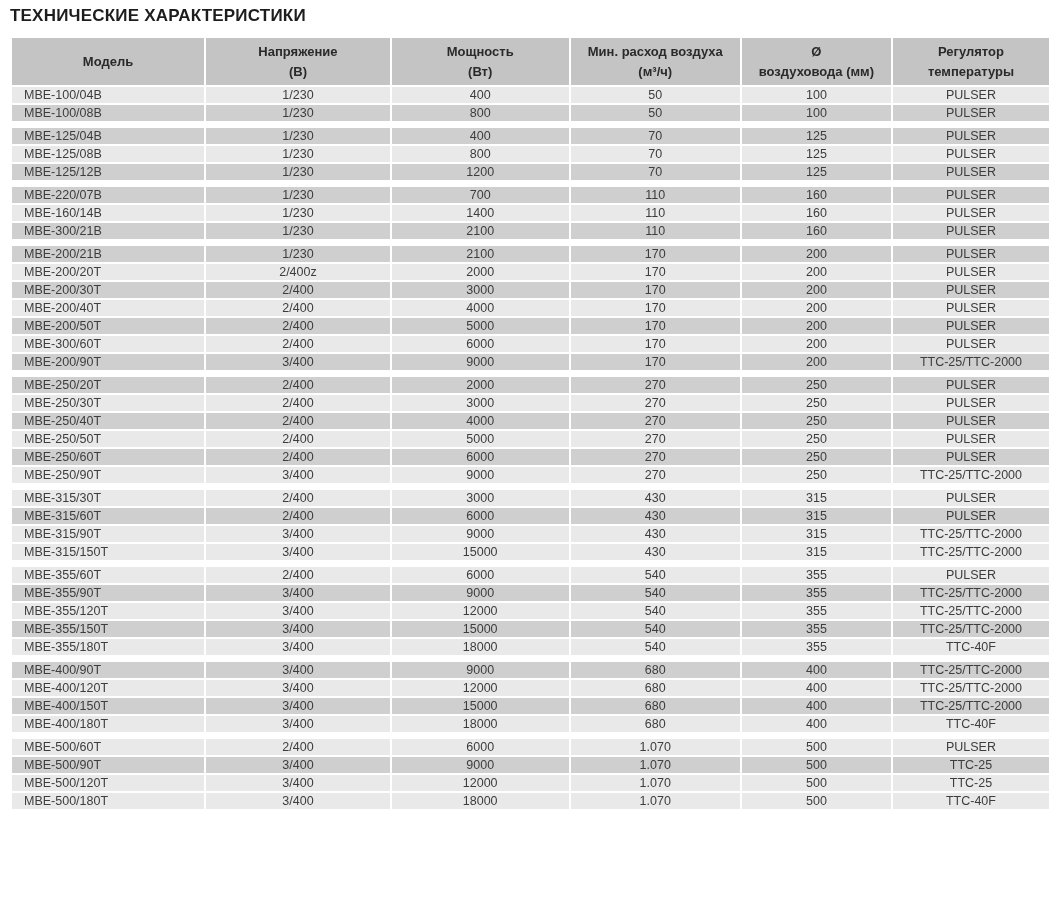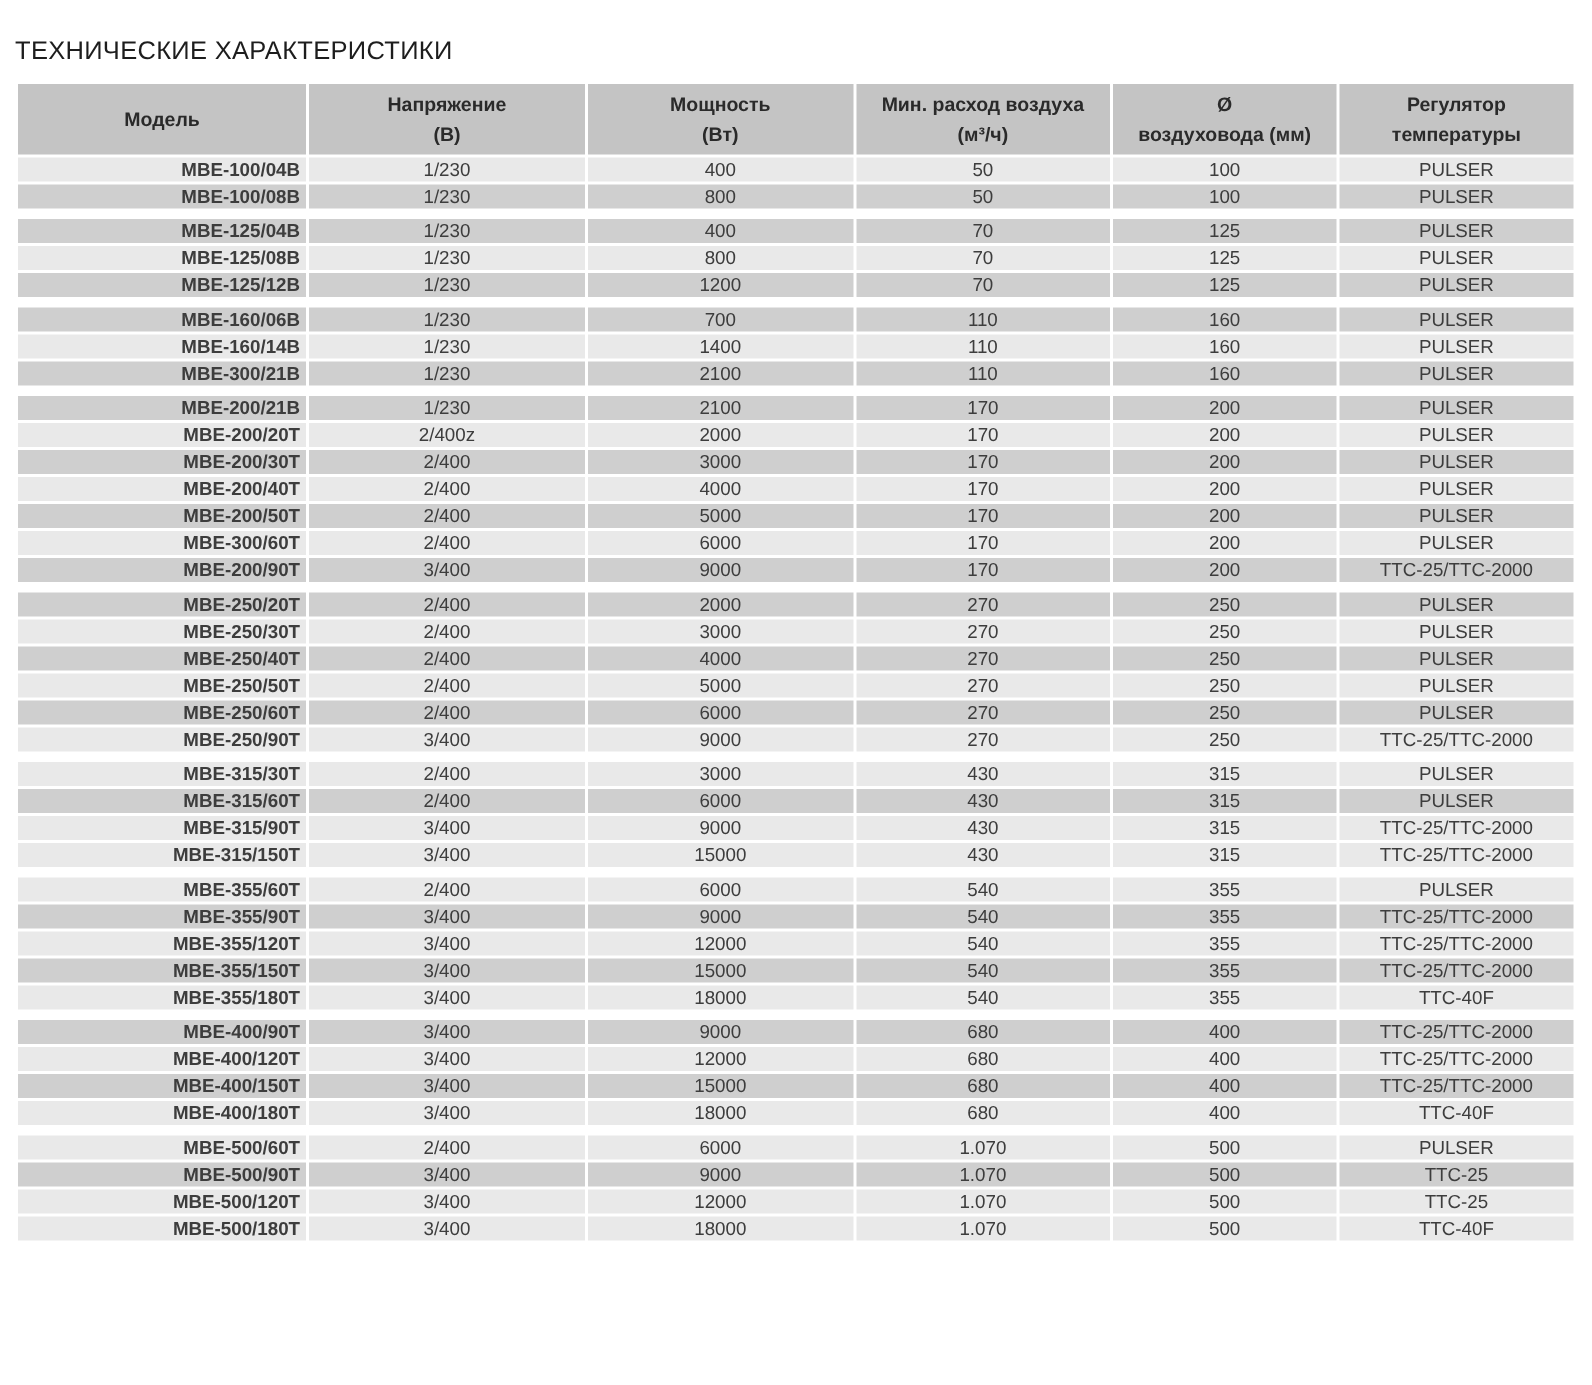--- a/index.html
+++ b/index.html
@@ -19,24 +19,24 @@
     font-family: "Liberation Sans", "DejaVu Sans", sans-serif;
   }
   .page {
     width: 1061px;
     height: 923px;
     padding: 5px 10px 0 10px;
     overflow: hidden;
   }
   .page-title {
     font-size: 17px;
-    font-weight: normal;
+    font-weight: bold;
     color: var(--text-title);
     letter-spacing: 0.2px;
-    margin: 18px 0 10px 0;
+    margin: 0 0 10px 0;
     line-height: 21px;
   }
   table.spec-table {
     width: 1041px;
     border-collapse: separate;
     border-spacing: 2px 2px;
     table-layout: fixed;
   }
   col.c1 { width: 18.7%; }
   col.c2 { width: 17.9%; }
@@ -61,23 +61,22 @@
     height: 16px;
     line-height: 16px;
     padding: 0 4px;
     text-align: center;
     white-space: nowrap;
     overflow: hidden;
   }
   tbody tr.row-light td { background: var(--row-light); }
   tbody tr.row-dark  td { background: var(--row-dark); }
   tbody td:first-child {
-    text-align: right;
+    text-align: left;
     padding-left: 12px;
-    font-weight: bold;
   }
   tr.group-gap td {
     height: 3px;
     padding: 0;
     background: transparent;
   }
 </style>
 </head>
 <body>
 
@@ -162,21 +161,21 @@
           <td>1/230</td>
           <td>1200</td>
           <td>70</td>
           <td>125</td>
           <td>PULSER</td>
         </tr>
         <tr class="group-gap">
           <td colspan="6"></td>
         </tr>
         <tr class="row-dark">
-          <td>MBE-160/06B</td>
+          <td>MBE-220/07B</td>
           <td>1/230</td>
           <td>700</td>
           <td>110</td>
           <td>160</td>
           <td>PULSER</td>
         </tr>
         <tr class="row-light">
           <td>MBE-160/14B</td>
           <td>1/230</td>
           <td>1400</td>

